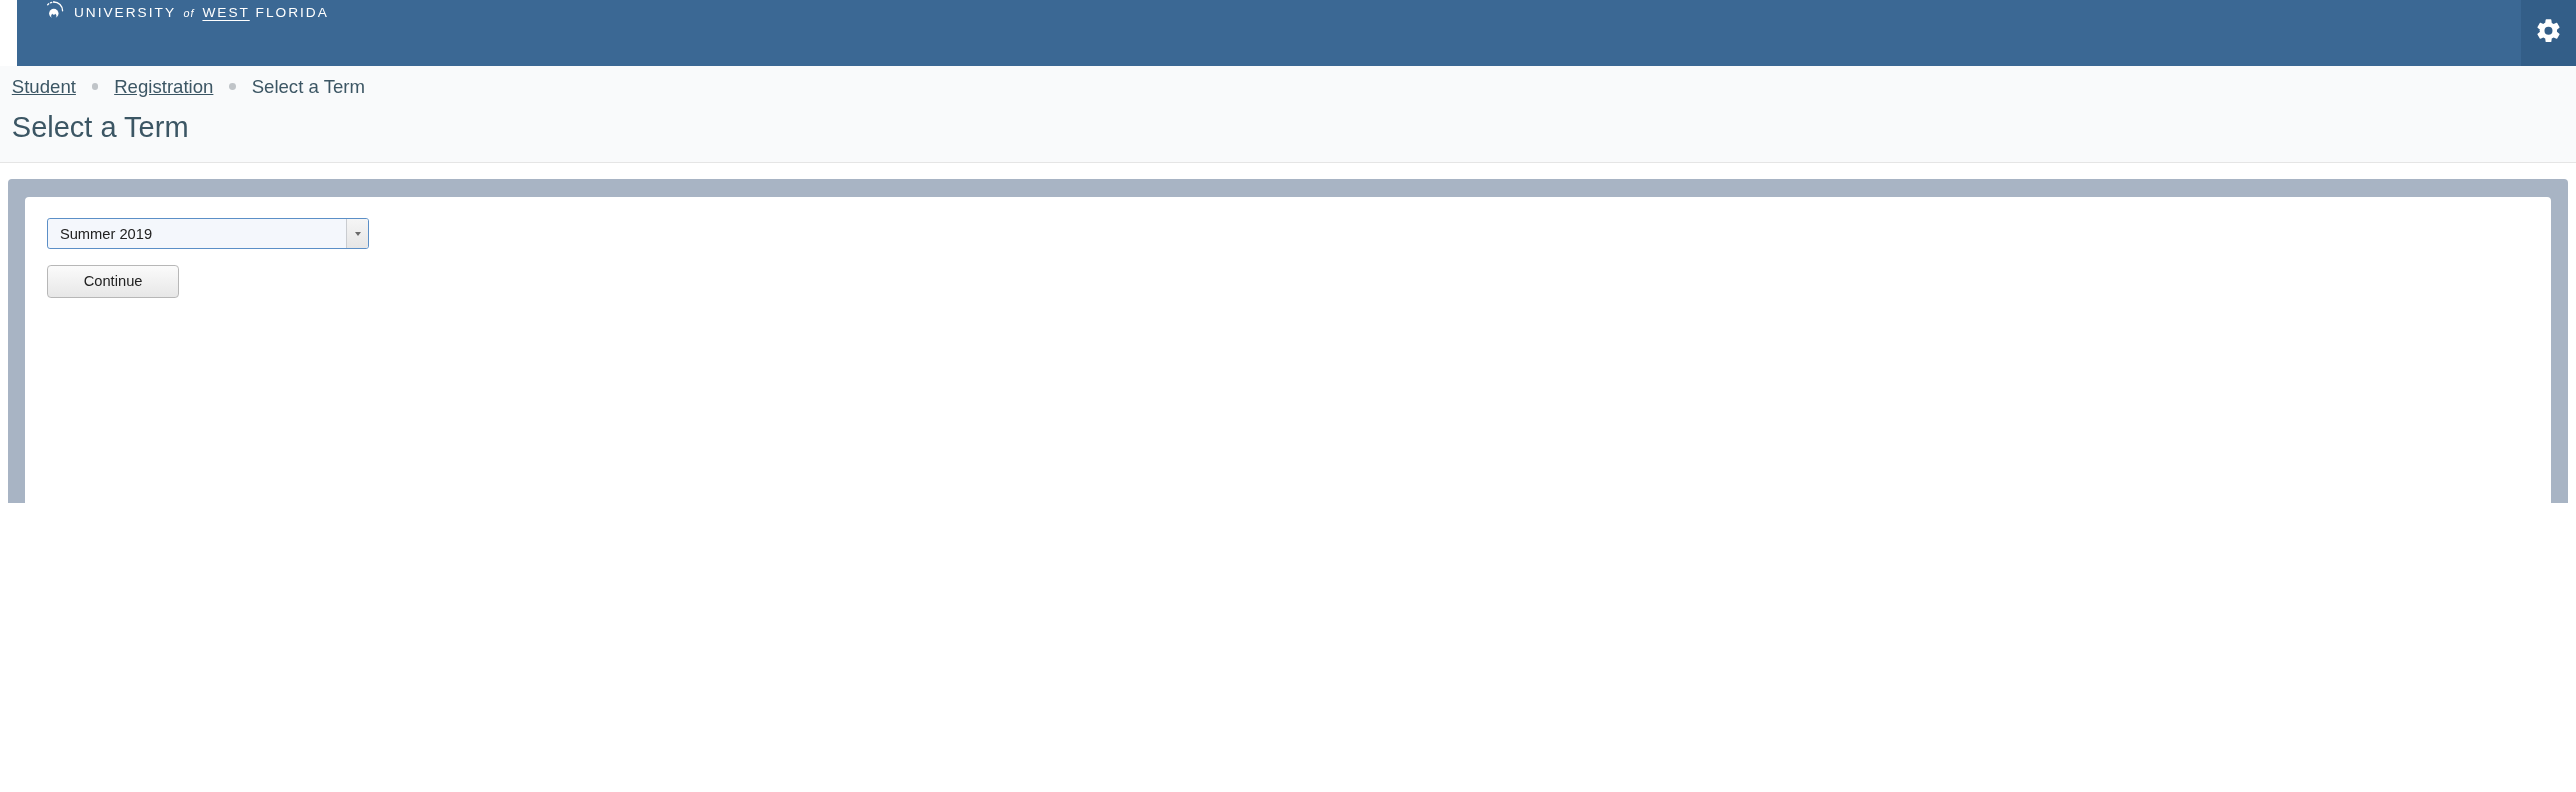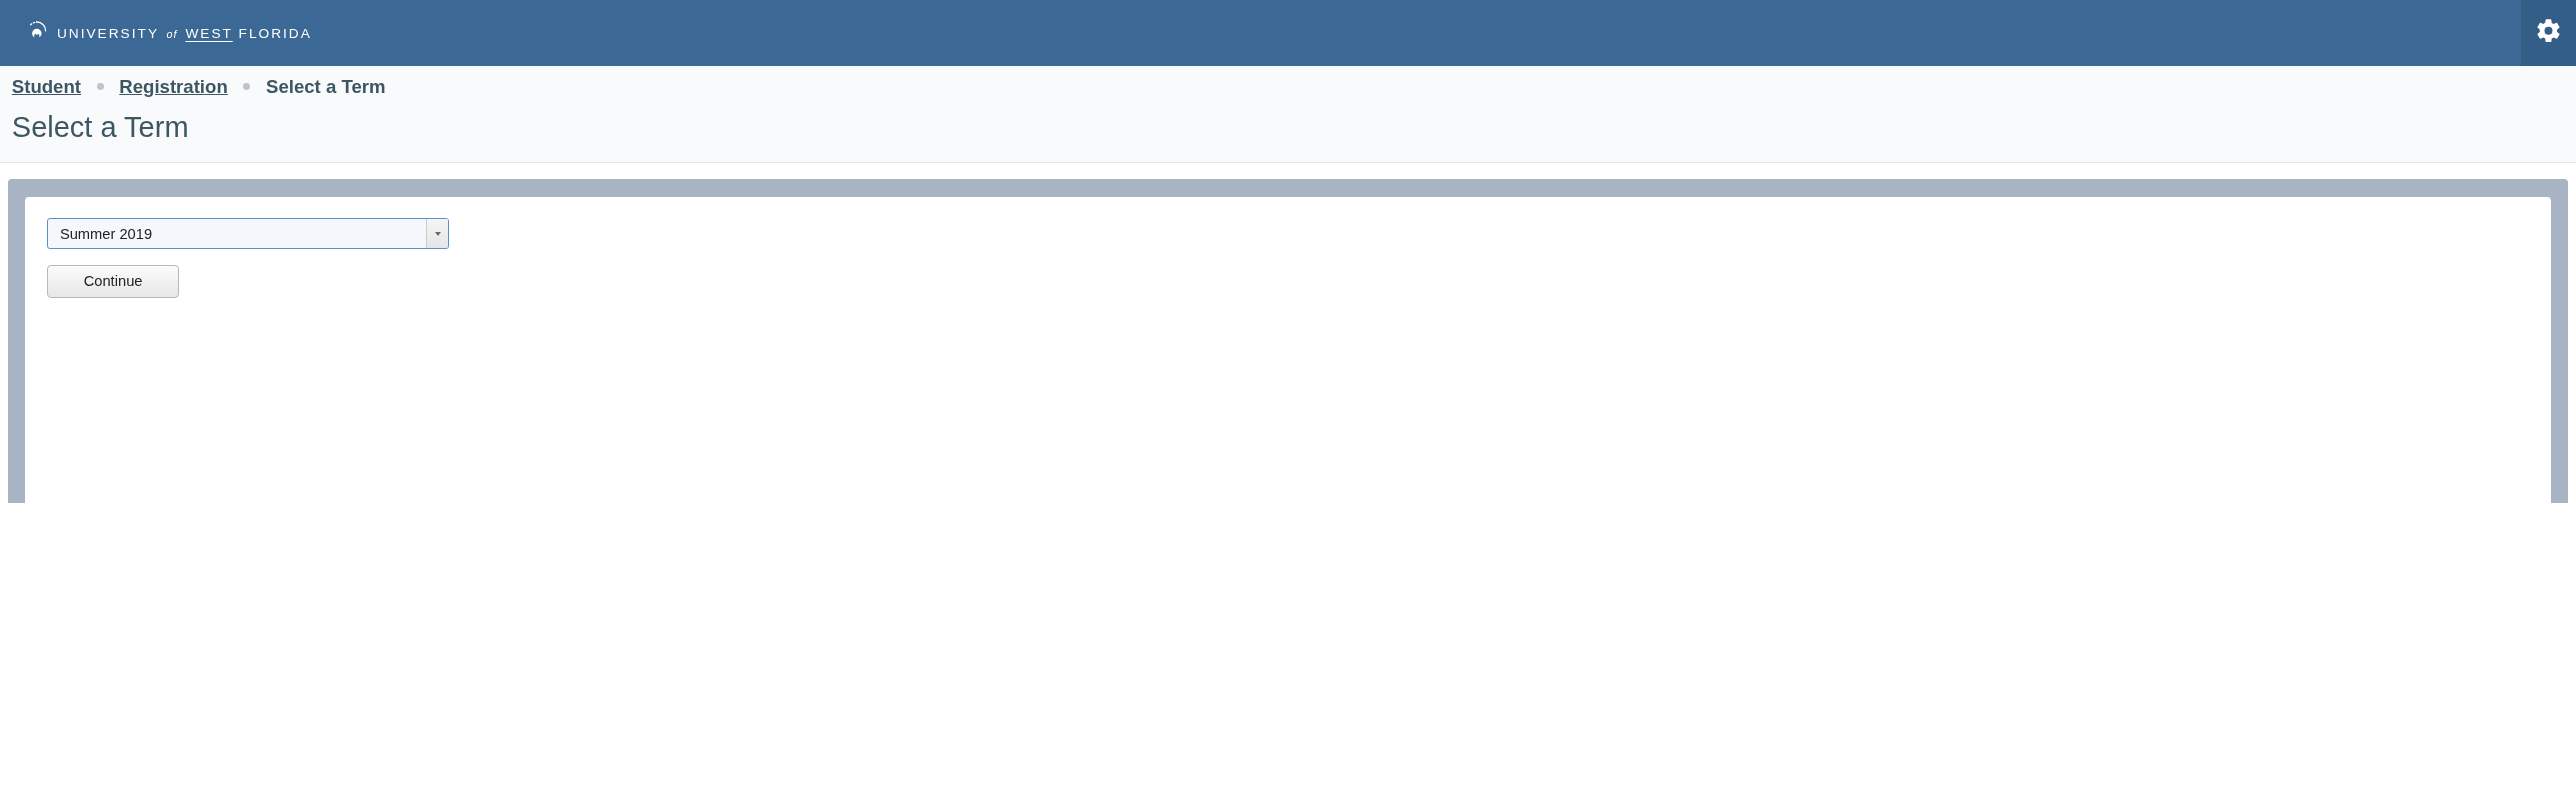--- a/index.html
+++ b/index.html
@@ -4,23 +4,24 @@
   <style>
     * { box-sizing: border-box; margin: 0; padding: 0; }
     html, body { width: 100%; height: 100%; font-family: "Helvetica Neue", Helvetica, Arial, sans-serif; }
     body { background: #ffffff; color: #222; }
 
     
     .header-bar {
       background: #3b6894;
       height: 66px;
       display: flex;
-      align-items: center;
+      align-items: flex-start;
       padding-left: 25.5px;
       position: relative;
+      margin-left: 17px;
     }
     .logo {
       display: flex;
       align-items: center;
       gap: 9.8px;
     }
     .logo svg { width: 21.6px; height: 21.6px; }
     .logo-text {
       color: #ffffff;
       font-size: 13.7px;
@@ -48,21 +49,20 @@
       background: #f9fafb;
       border-bottom: 1px solid #e5e5e5;
       padding: 9.8px 11.8px 17.7px 11.8px;
     }
     .breadcrumb {
       display: flex;
       align-items: center;
       gap: 15.7px;
       font-size: 18.6px;
       color: #3c5664;
-      font-weight: bold;
     }
     .breadcrumb a {
       color: #3c5664;
       text-decoration: underline;
       cursor: pointer;
     }
     .breadcrumb .sep {
       width: 6.9px; height: 6.9px;
       border-radius: 50%;
       background: #c0c4c8;
@@ -88,21 +88,21 @@
     }
     .panel-inner {
       background: #ffffff;
       border-radius: 3.9px 3.9px 0 0;
       padding: 21.6px 21.6px 196px 21.6px;
       min-height: 306px;
     }
 
     
     .term-select {
-      width: 402px;
+      width: 322px;
       height: 31px;
       display: flex;
       align-items: stretch;
       border: 1px solid #5b8fc7;
       border-radius: 2.9px;
       background: #f4f7fc;
       cursor: pointer;
       overflow: hidden;
     }
     .term-select .value {

